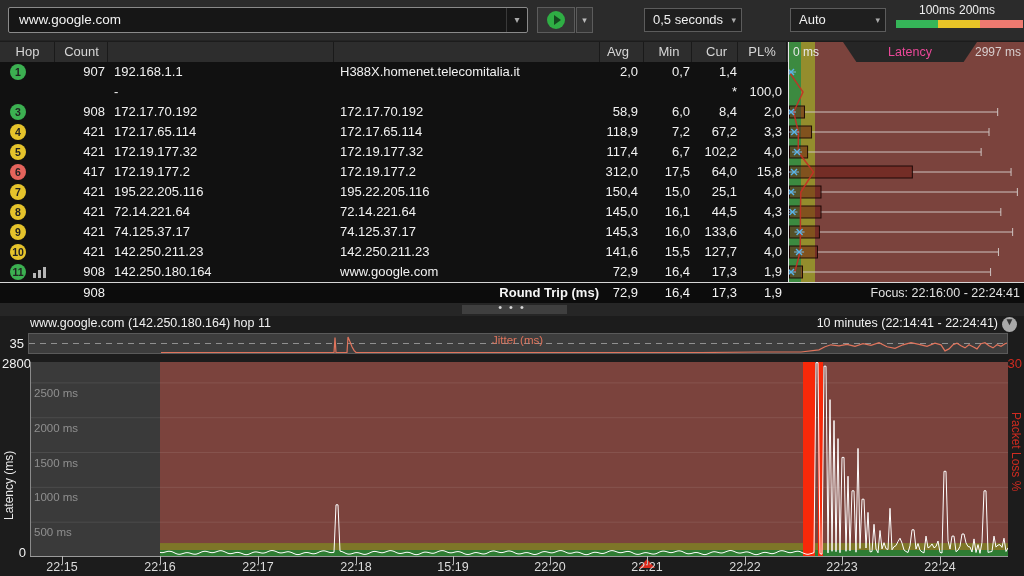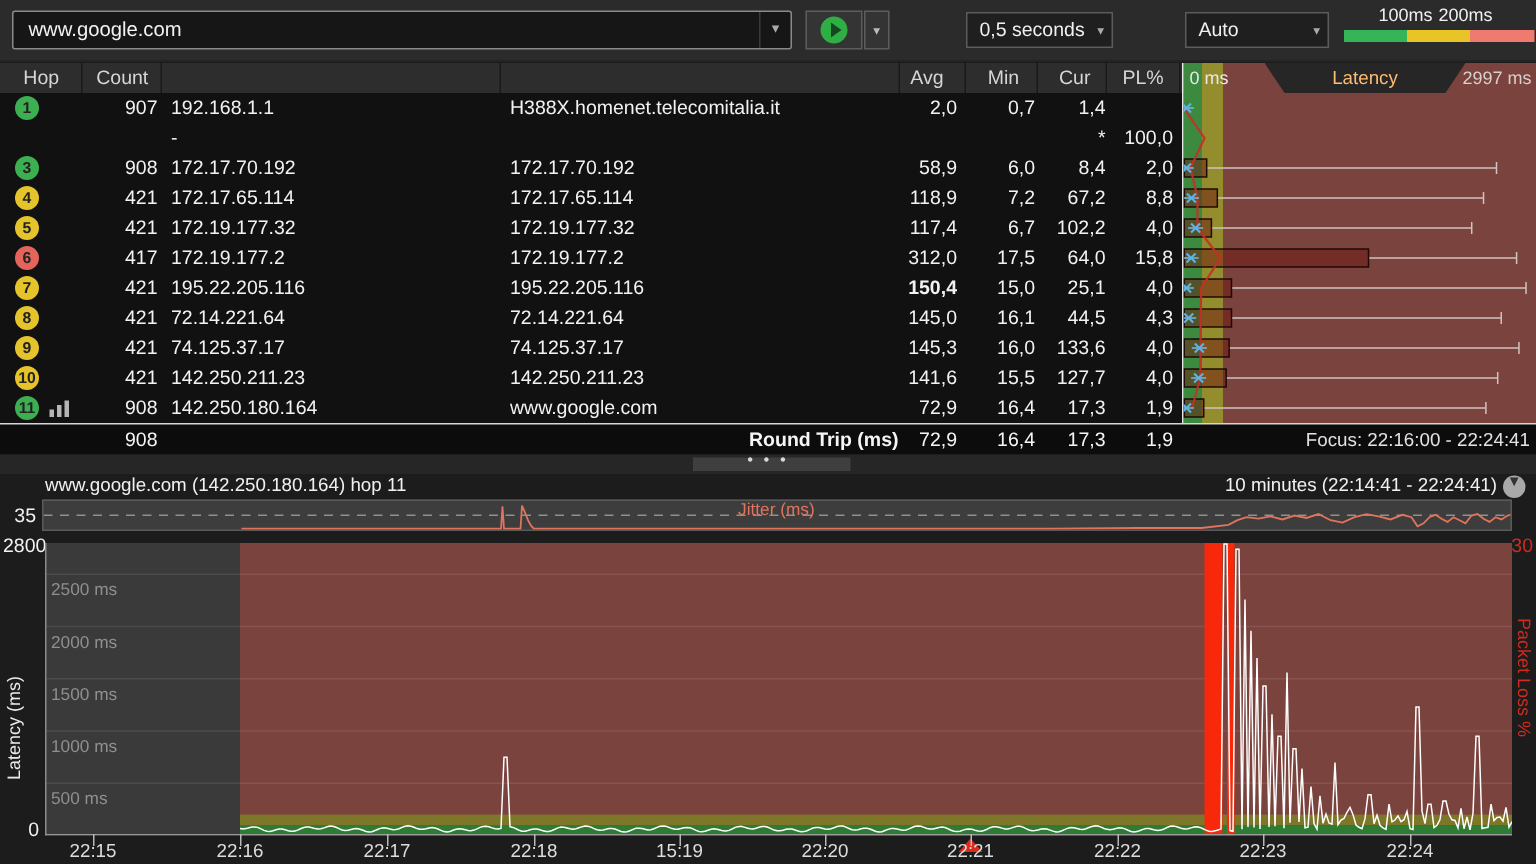--- a/index.html
+++ b/index.html
@@ -20,21 +20,21 @@
   .tb-select .val{position:absolute;left:8px;top:0;line-height:22px;white-space:nowrap;}
   .tb-select .car{position:absolute;right:5px;top:0;line-height:22px;font-size:9px;color:#aaa;}
   .legend{position:absolute;left:896px;top:3px;width:128px;height:34px;}
   .legend .ll{position:absolute;top:0;font-size:12px;color:#f0f0f0;}
   .legend .bar{position:absolute;left:0;top:17px;width:127px;height:8px;display:flex;}
   
   .grid-head{position:absolute;left:0;top:42px;width:1024px;height:20px;background:#2d2d2d;}
   .gh{position:absolute;top:0;height:20px;line-height:20px;font-size:13px;color:#d6d6d6;text-align:center;}
   .gh-sep{position:absolute;top:0;width:1px;height:20px;background:#1a1a1a;}
   .lat-head{position:absolute;left:788px;top:0;width:236px;height:20px;border-left:1px solid #e6e6e6;box-sizing:border-box;}
-  .lat-tab{position:absolute;left:54px;top:0;width:134px;height:20px;background:#262626;clip-path:polygon(0 0,100% 0,90% 100%,10% 100%);text-align:center;line-height:20px;font-size:12.5px;color:#fdba74;}
+  .lat-tab{position:absolute;left:54px;top:0;width:134px;height:20px;background:#262626;clip-path:polygon(0 0,100% 0,90% 100%,10% 100%);text-align:center;line-height:20px;font-size:12.5px;color:#ec4899;}
   .lat-min{position:absolute;left:4px;top:0;line-height:20px;font-size:12px;color:#e8e8e8;}
   .lat-max{position:absolute;right:3px;top:0;line-height:20px;font-size:12px;color:#d8cfcf;}
   .grad-bg{background:linear-gradient(90deg,#3c8a40 0px,#3c8a40 12px,#948d2d 12px,#948d2d 26px,#7b433d 26px);}
   
   .grid-body{position:absolute;left:0;top:62px;width:1024px;height:220px;background:#111111;}
   .lat-col{position:absolute;left:788px;top:0;width:236px;height:220px;border-left:1px solid #e6e6e6;box-sizing:border-box;}
   .row{position:absolute;left:0;width:1024px;height:20px;}
   .cell{position:absolute;top:0;height:20px;line-height:20px;font-size:13px;color:#f2f2f2;white-space:nowrap;}
   .num{text-align:right;}
   .badge{position:absolute;left:10px;top:2px;width:16px;height:16px;border-radius:50%;font-size:10.5px;font-weight:bold;color:#222;text-align:center;line-height:16px;}
@@ -231,21 +231,21 @@
           <span class="cell num" style="left: 738px; width: 44px;">2,0</span>
         </div>
         <div class="row" style="top: 60px;">
           <span class="badge badge-yellow">4</span>
           <span class="cell num" style="left: 55px; width: 50px;">421</span>
           <span class="cell " style="left: 114px; width: 218px;">172.17.65.114</span>
           <span class="cell " style="left: 340px; width: 246px;">172.17.65.114</span>
           <span class="cell num" style="left: 588px; width: 50px;">118,9</span>
           <span class="cell num" style="left: 644px; width: 46px;">7,2</span>
           <span class="cell num" style="left: 692px; width: 45px;">67,2</span>
-          <span class="cell num" style="left: 738px; width: 44px;">8,8</span>
+          <span class="cell num" style="left: 738px; width: 44px;">3,3</span>
         </div>
         <div class="row" style="top: 80px;">
           <span class="badge badge-yellow">5</span>
           <span class="cell num" style="left: 55px; width: 50px;">421</span>
           <span class="cell " style="left: 114px; width: 218px;">172.19.177.32</span>
           <span class="cell " style="left: 340px; width: 246px;">172.19.177.32</span>
           <span class="cell num" style="left: 588px; width: 50px;">117,4</span>
           <span class="cell num" style="left: 644px; width: 46px;">6,7</span>
           <span class="cell num" style="left: 692px; width: 45px;">102,2</span>
           <span class="cell num" style="left: 738px; width: 44px;">4,0</span>
@@ -258,21 +258,21 @@
           <span class="cell num" style="left: 588px; width: 50px;">312,0</span>
           <span class="cell num" style="left: 644px; width: 46px;">17,5</span>
           <span class="cell num" style="left: 692px; width: 45px;">64,0</span>
           <span class="cell num" style="left: 738px; width: 44px;">15,8</span>
         </div>
         <div class="row" style="top: 120px;">
           <span class="badge badge-yellow">7</span>
           <span class="cell num" style="left: 55px; width: 50px;">421</span>
           <span class="cell " style="left: 114px; width: 218px;">195.22.205.116</span>
           <span class="cell " style="left: 340px; width: 246px;">195.22.205.116</span>
-          <span class="cell num" style="left: 588px; width: 50px; font-weight: bold;">150,4</span>
+          <span class="cell num" style="left: 588px; width: 50px;">150,4</span>
           <span class="cell num" style="left: 644px; width: 46px;">15,0</span>
           <span class="cell num" style="left: 692px; width: 45px;">25,1</span>
           <span class="cell num" style="left: 738px; width: 44px;">4,0</span>
         </div>
         <div class="row" style="top: 140px;">
           <span class="badge badge-yellow">8</span>
           <span class="cell num" style="left: 55px; width: 50px;">421</span>
           <span class="cell " style="left: 114px; width: 218px;">72.14.221.64</span>
           <span class="cell " style="left: 340px; width: 246px;">72.14.221.64</span>
           <span class="cell num" style="left: 588px; width: 50px;">145,0</span>

